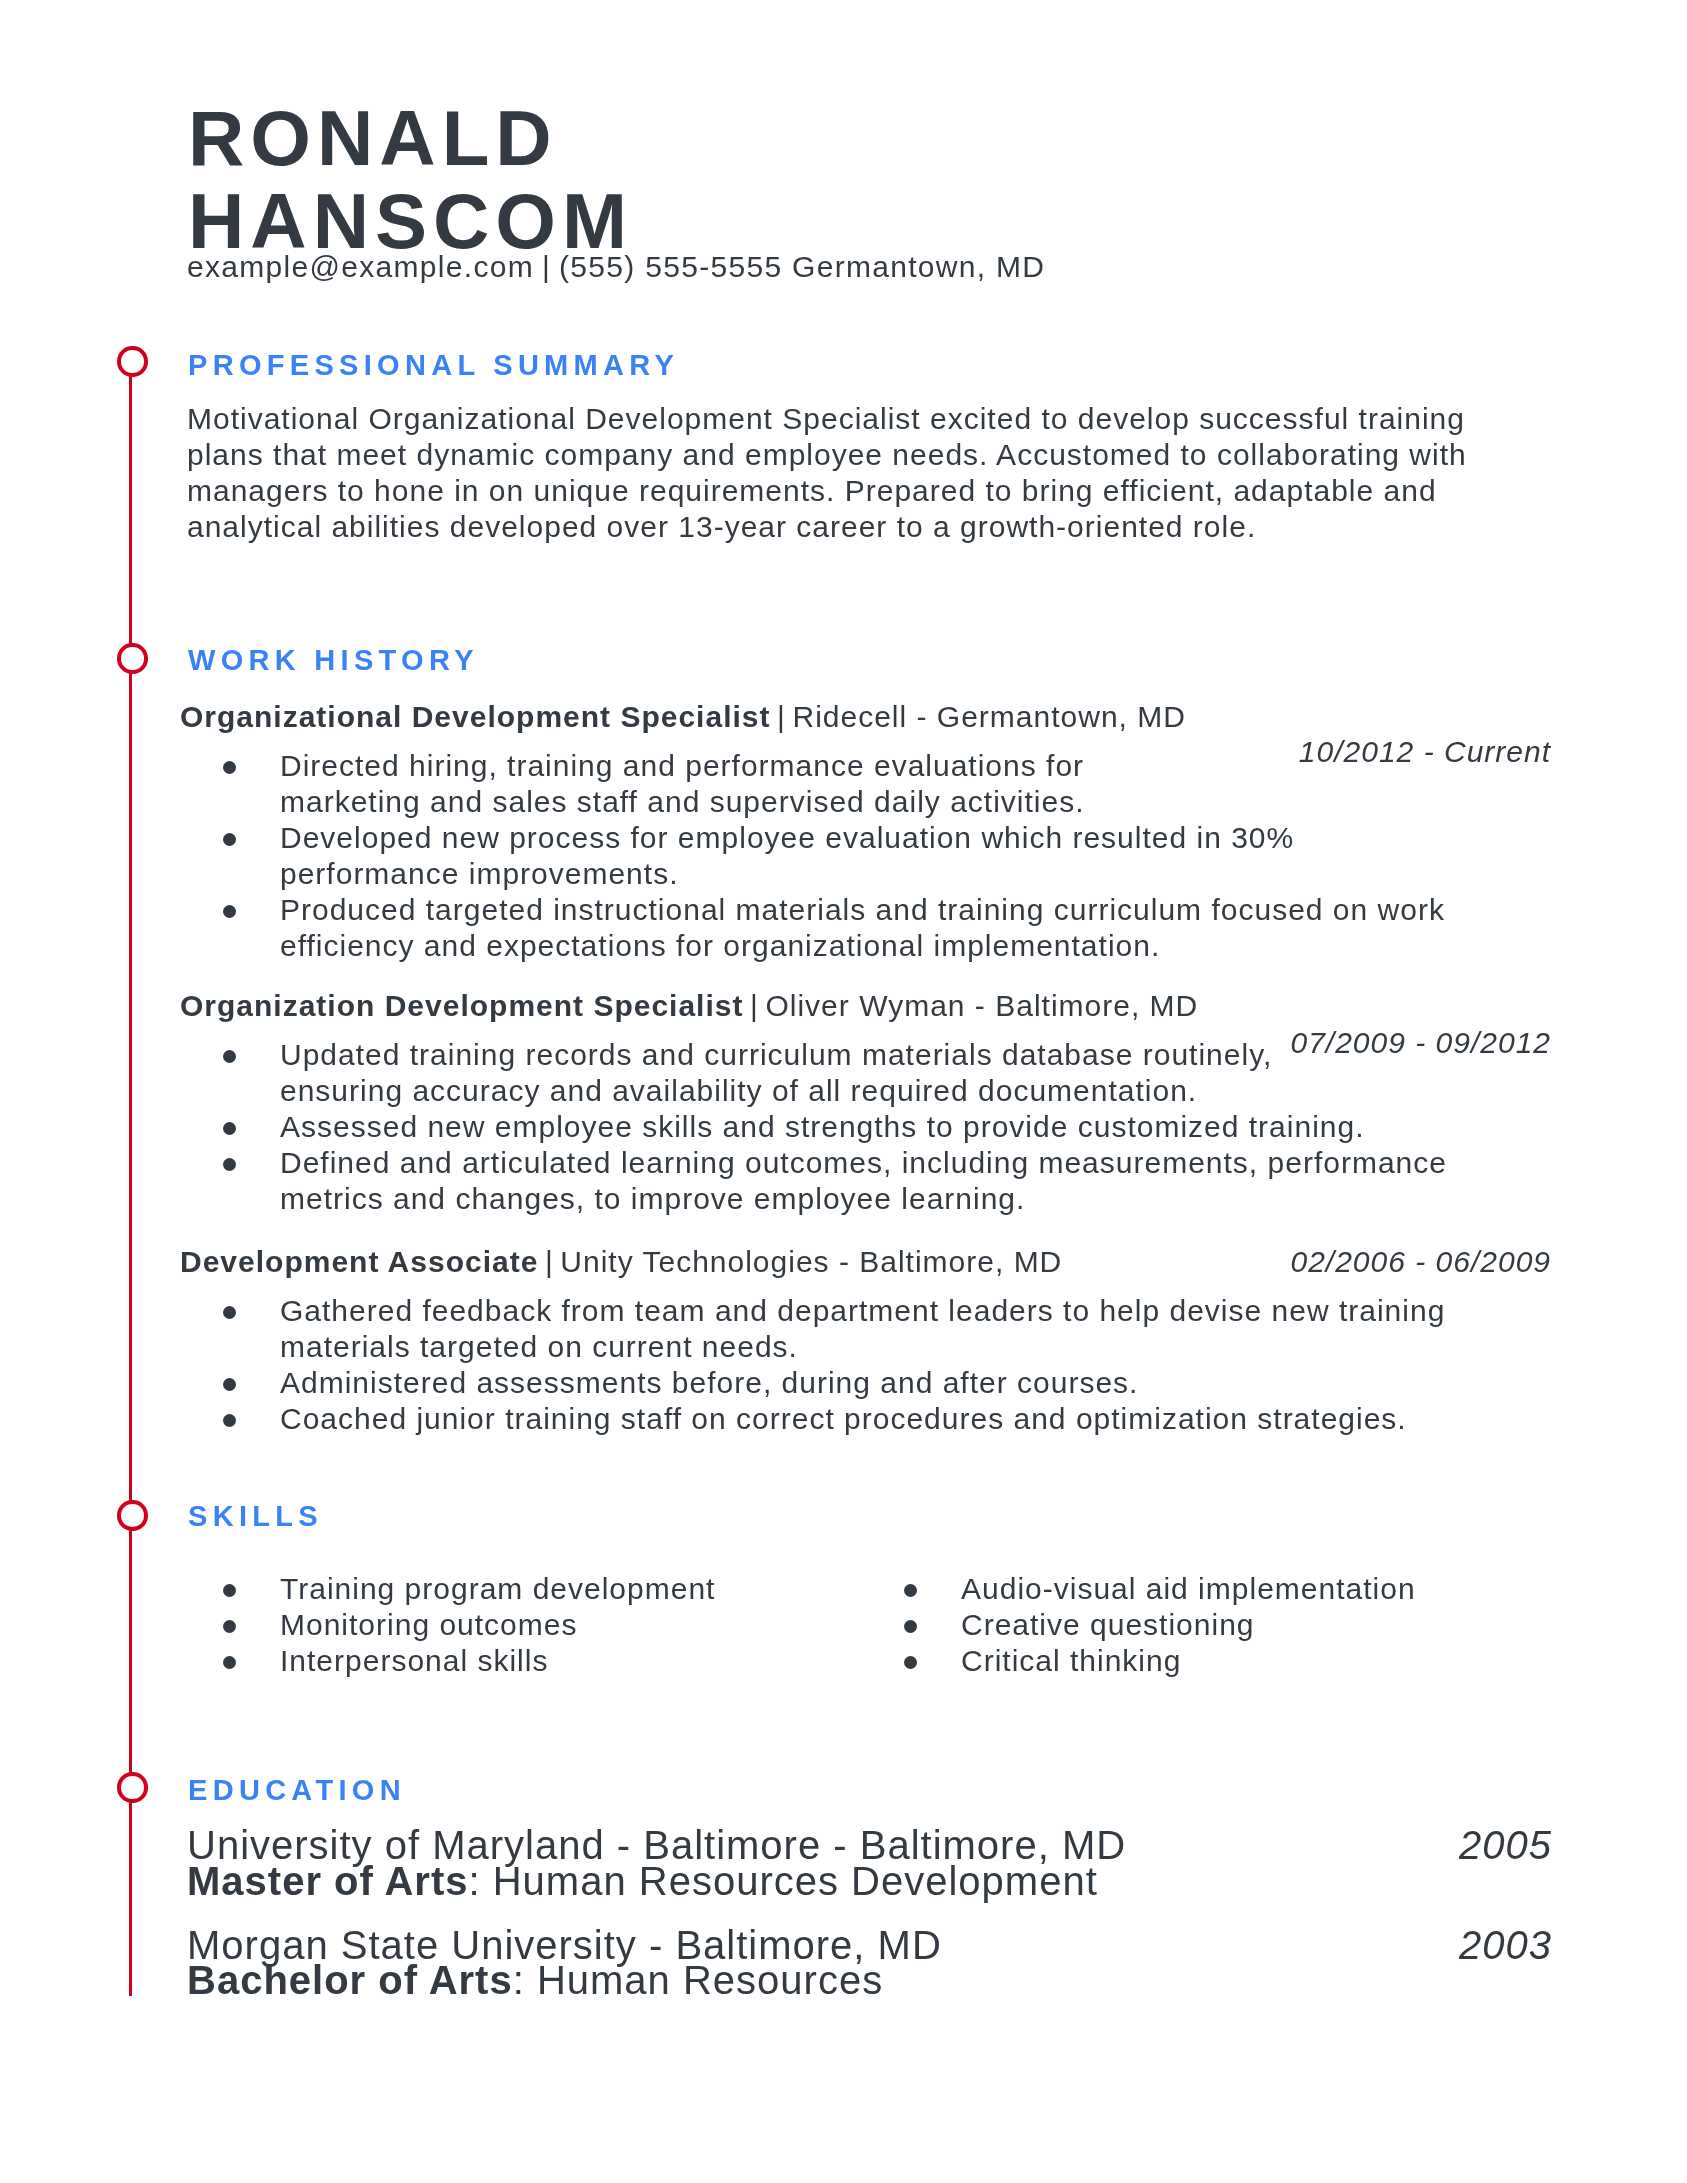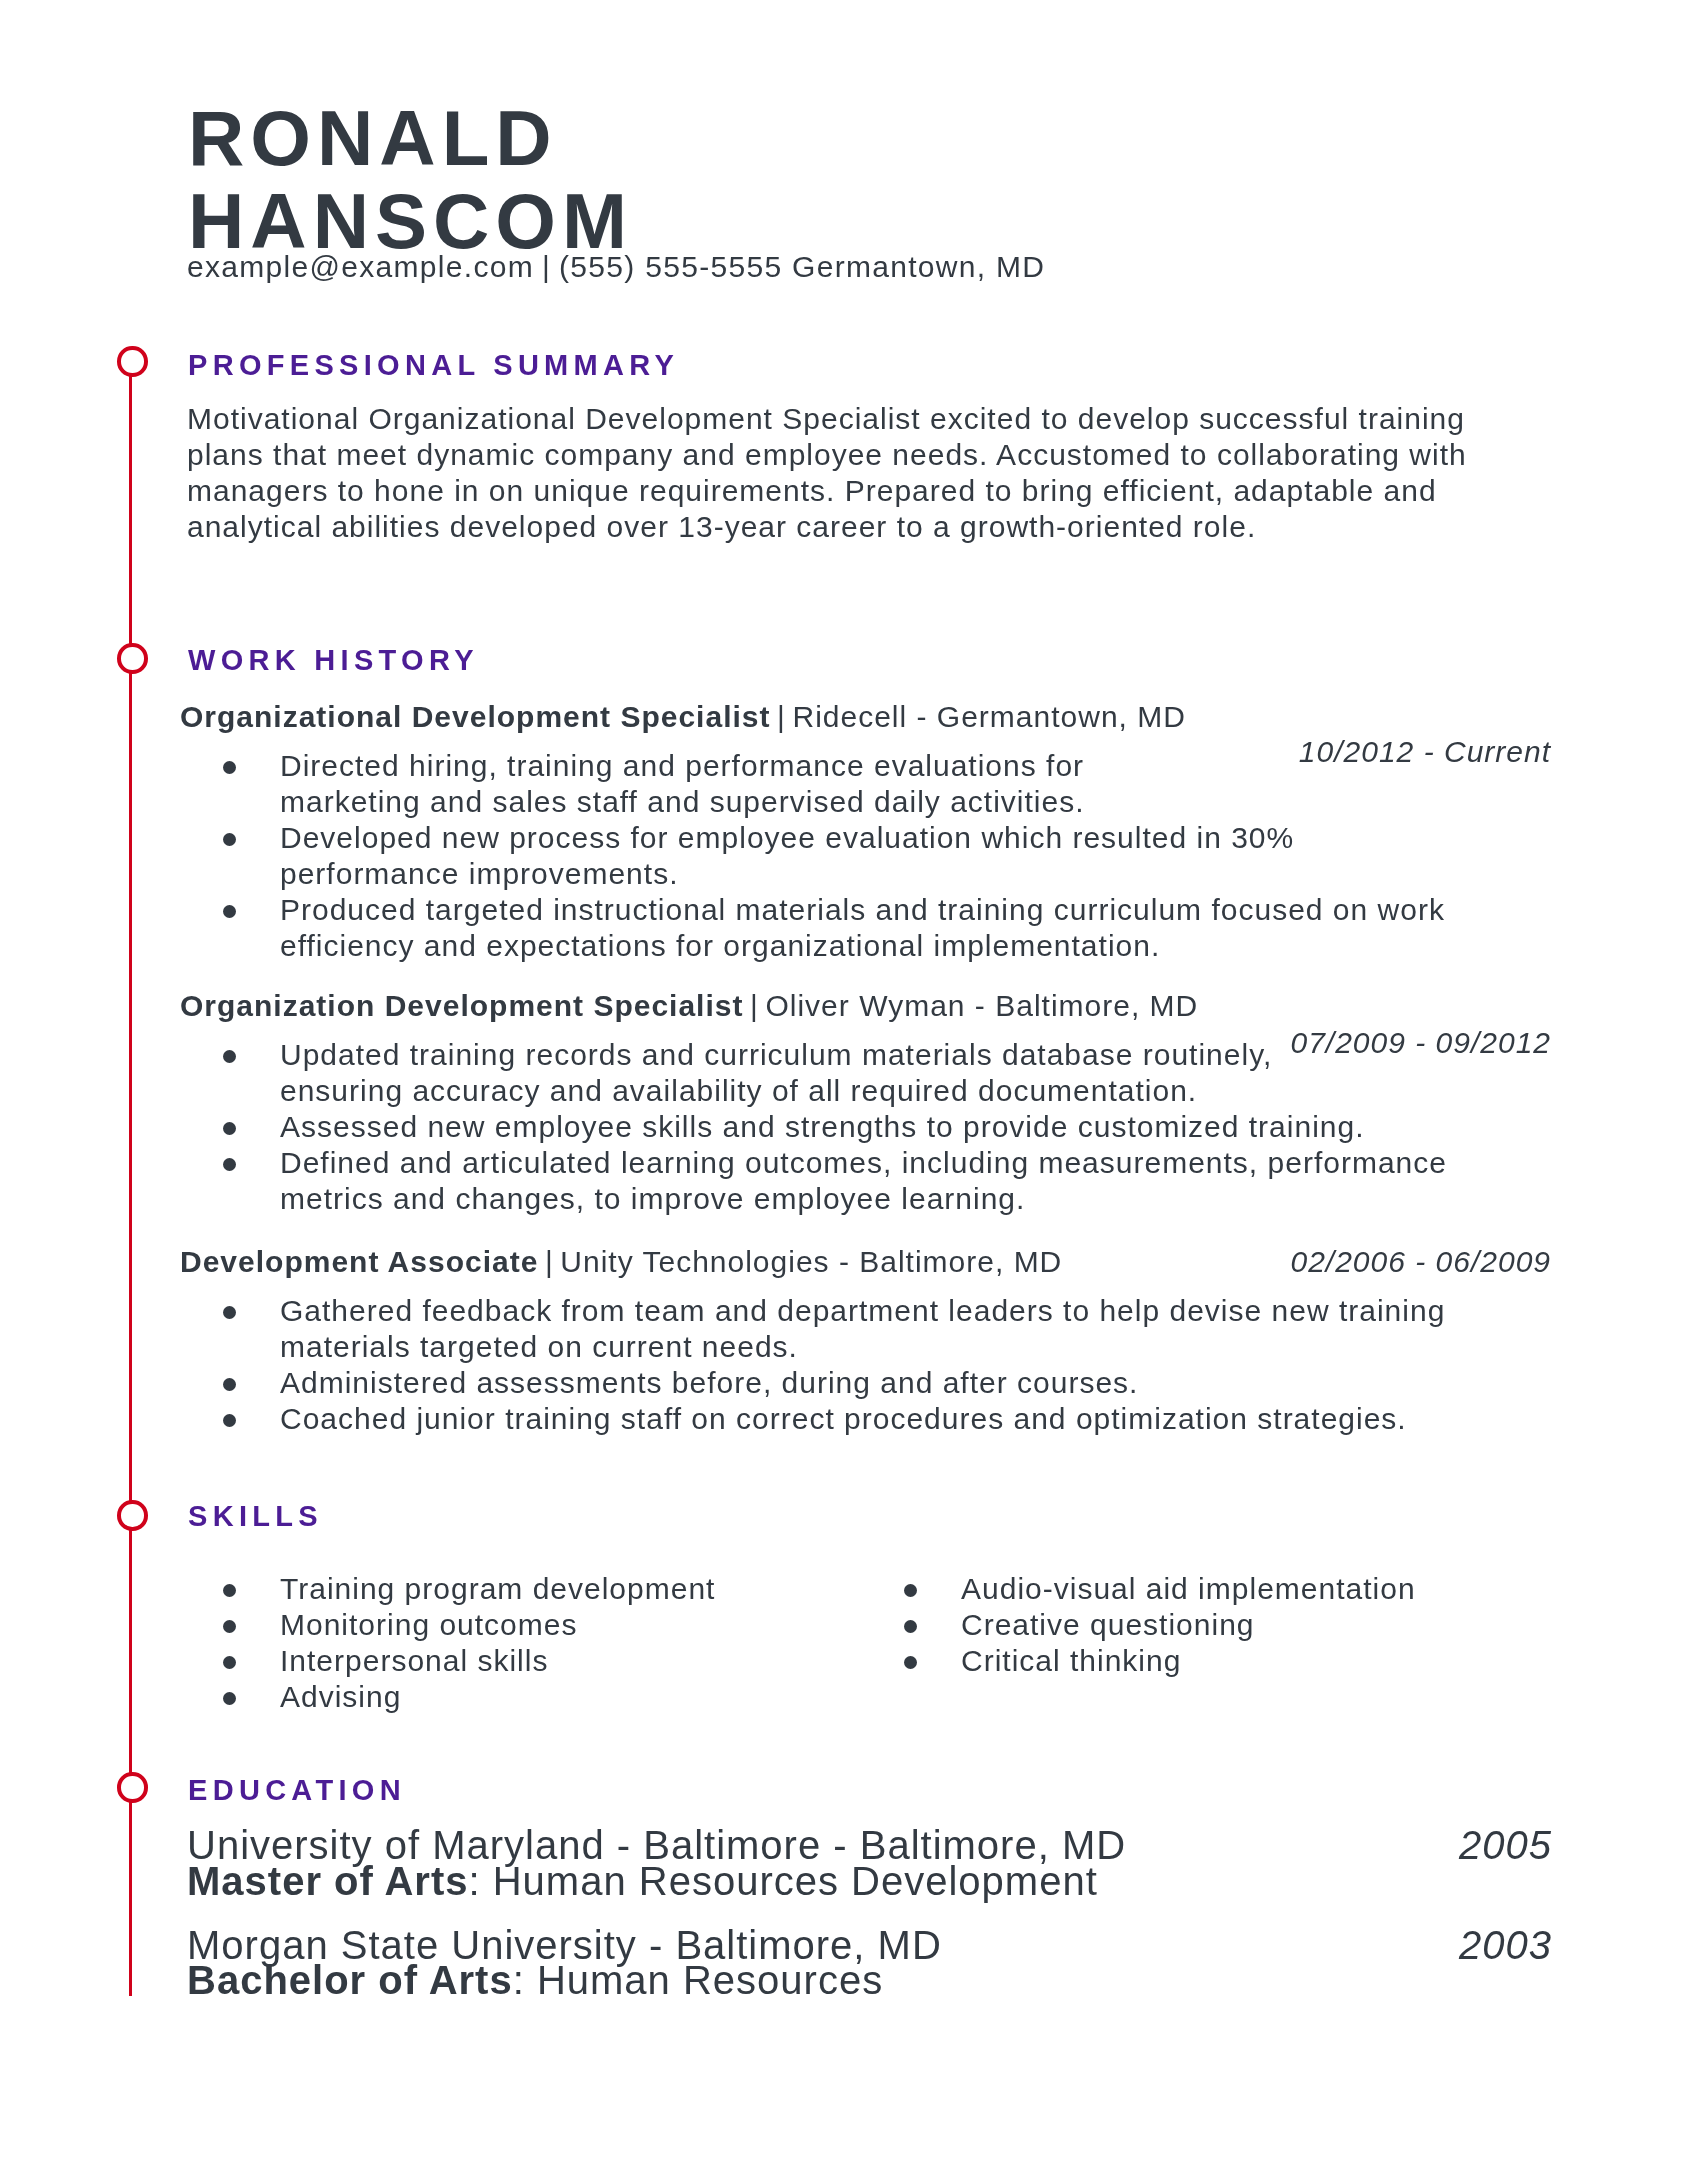--- a/index.html
+++ b/index.html
@@ -4,21 +4,21 @@
 <style>
   html, body { margin: 0; padding: 0; background: #ffffff; }
   body { width: 1687px; height: 2183px; position: relative; overflow: hidden;
          font-family: "Liberation Sans", sans-serif; color: #333a42; }
   .abs { position: absolute; }
   .name { left: 188px; font-size: 78px; font-weight: bold; letter-spacing: 6px; line-height: 1; color: #333a42; white-space: nowrap; }
   .contact { left: 187px; top: 250px; font-size: 30px; letter-spacing: 1.3px; white-space: nowrap; }
   .contact .sep { margin: 0 8px; }
   .timeline { left: 129px; top: 359px; width: 3.3px; height: 1637px; background: #d0021b; }
   .circle { width: 22.5px; height: 22.5px; border: 4px solid #d0021b; border-radius: 50%; background: #fff; left: 117px; }
-  .section-title { left: 188px; font-size: 29px; font-weight: bold; color: #4c1d95; letter-spacing: 5.3px; line-height: 1; white-space: nowrap; }
+  .section-title { left: 188px; font-size: 29px; font-weight: bold; color: #3b82f6; letter-spacing: 5.3px; line-height: 1; white-space: nowrap; }
   .para { left: 187px; width: 1376px; font-size: 30px; line-height: 36px; letter-spacing: 1px; }
   .job-head { left: 180px; width: 1365px; font-size: 30px; letter-spacing: 1px; line-height: 36px; white-space: nowrap; }
   .job-head .title { font-weight: bold; }
   .job-head .bar { margin: 0 6.6px; }
   .date { position: absolute; right: 136px; font-size: 30px; font-style: italic; letter-spacing: 1px; line-height: 36px; white-space: nowrap; }
   ul.bullets { position: absolute; left: 187px; width: 1365px; margin: 0; padding: 0; list-style: none; }
   ul.bullets li { position: relative; padding-left: 93px; font-size: 30px; line-height: 36px; letter-spacing: 1px; }
   ul.bullets li .dot { position: absolute; left: 36px; top: 12.6px; width: 13.2px; height: 13.2px; border-radius: 50%; background: #333a42; }
   .skills-col { position: absolute; margin: 0; padding: 0; list-style: none; }
   .skills-col li { position: relative; padding-left: 93px; font-size: 30px; line-height: 36px; letter-spacing: 1px; white-space: nowrap; }
@@ -76,21 +76,20 @@
   <li><span class="dot"></span><span>Gathered feedback from team and department leaders to help devise new training materials targeted on current needs.</span></li>
   <li><span class="dot"></span><span>Administered assessments before, during and after courses.</span></li>
   <li><span class="dot"></span><span>Coached junior training staff on correct procedures and optimization strategies.</span></li>
 </ul>
 
 <div class="abs section-title" style="top:1502px;">SKILLS</div>
 <ul class="skills-col" style="left:187px; top:1571px;">
   <li><span class="dot"></span><span>Training program development</span></li>
   <li><span class="dot"></span><span>Monitoring outcomes</span></li>
   <li><span class="dot"></span><span>Interpersonal skills</span></li>
-  <li><span class="dot"></span><span>Advising</span></li>
 </ul>
 <ul class="skills-col" style="left:868px; top:1571px;">
   <li><span class="dot"></span><span>Audio-visual aid implementation</span></li>
   <li><span class="dot"></span><span>Creative questioning</span></li>
   <li><span class="dot"></span><span>Critical thinking</span></li>
 </ul>
 
 <div class="abs section-title" style="top:1776px;">EDUCATION</div>
 
 <div class="abs edu-line" style="top:1827px;">

